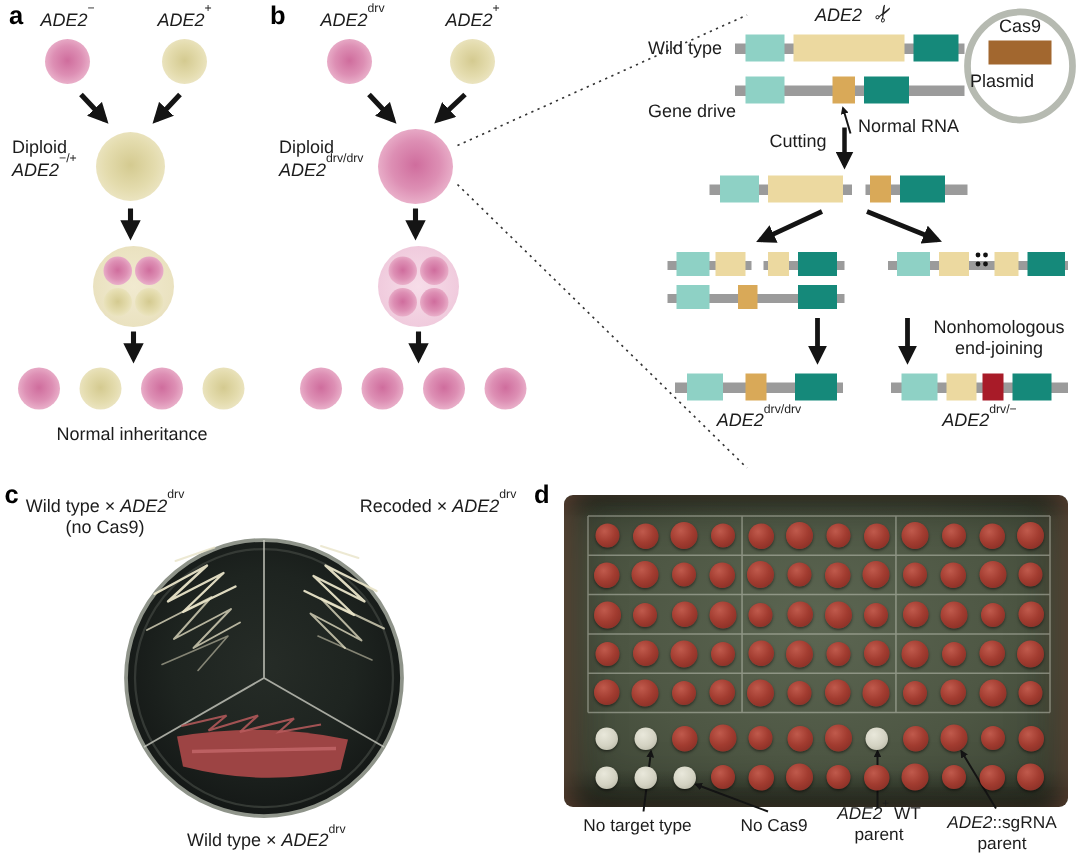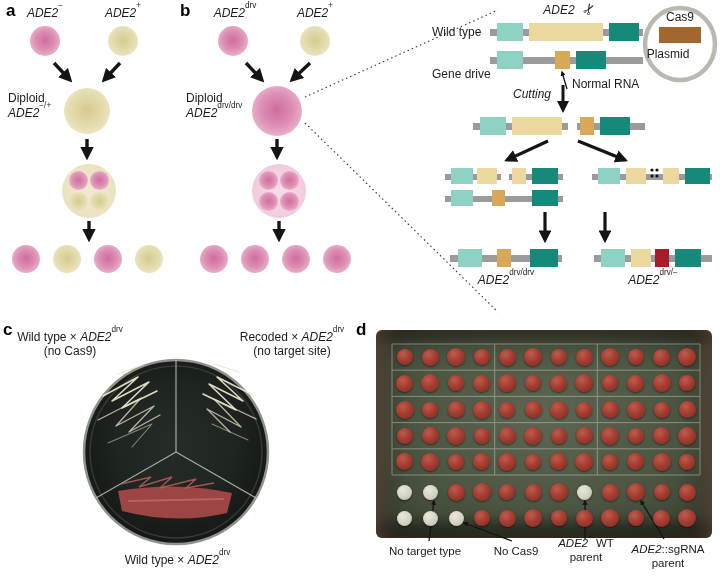--- a/index.html
+++ b/index.html
@@ -216,20 +216,21 @@
   <div class="tetrad tet-a" style="left:62px;top:164px;width:54px;height:54px;">
     <div class="cell pink" style="left:7px;top:7px;width:19px;height:19px;"></div>
     <div class="cell pink" style="left:28px;top:7px;width:19px;height:19px;"></div>
     <div class="cell yellow" style="left:7px;top:28px;width:19px;height:19px;"></div>
     <div class="cell yellow" style="left:28px;top:28px;width:19px;height:19px;"></div>
   </div>
   <div class="cell pink" style="left:12px;top:245px;width:28px;height:28px;"></div>
   <div class="cell yellow" style="left:53px;top:245px;width:28px;height:28px;"></div>
   <div class="cell pink" style="left:94px;top:245px;width:28px;height:28px;"></div>
   <div class="cell yellow" style="left:135px;top:245px;width:28px;height:28px;"></div>
+  <div class="lbl center" style="left:8px;top:282px;width:160px;">Normal inheritance</div>
 
   <div class="panel-letter" style="left:180px;top:1px;">b</div>
   <div class="lbl center nowrap" style="left:203px;top:6px;width:64px;"><i class="gene">ADE2</i><sup class="s">drv</sup></div>
   <div class="lbl center nowrap" style="left:285px;top:6px;width:60px;"><i class="gene">ADE2</i><sup class="s">+</sup></div>
   <div class="cell pink" style="left:218px;top:26px;width:30px;height:30px;"></div>
   <div class="cell yellow" style="left:300px;top:26px;width:30px;height:30px;"></div>
   <div class="lbl" style="left:186px;top:91px;">Diploid</div>
   <div class="lbl nowrap" style="left:186px;top:106px;"><i class="gene">ADE2</i><sup class="s">drv/drv</sup></div>
   <div class="cell pink" style="left:252px;top:86px;width:50px;height:50px;"></div>
   <div class="tetrad tet-b" style="left:252px;top:164px;width:54px;height:54px;">
@@ -243,32 +244,35 @@
   <div class="cell pink" style="left:282px;top:245px;width:28px;height:28px;"></div>
   <div class="cell pink" style="left:323px;top:245px;width:28px;height:28px;"></div>
 
   <div class="lbl nowrap" style="left:432px;top:25px;">Wild type</div>
   <div class="lbl nowrap" style="left:432px;top:40px;margin-top:27px;">Gene drive</div>
   <div class="lbl center nowrap" style="left:536px;top:3px;width:46px;"><i class="gene">ADE2</i></div>
   <div class="scissors" style="left:583px;top:0px;">✂</div>
   <div class="lbl nowrap" style="left:572px;top:77px;">Normal RNA</div>
   <div class="lbl center nowrap" style="left:664px;top:10px;width:32px;">Cas9</div>
   <div class="lbl center nowrap" style="left:644px;top:47px;width:48px;">Plasmid</div>
-  <div class="lbl nowrap" style="left:513px;top:87px;font-style:italic;">Cutting</div>
+  <div class="lbl nowrap" style="left:513px;top:87px;">Cutting</div>
+  <div class="lbl center" style="left:614px;top:211px;width:104px;">
+    <div>Nonhomologous</div>
+    <div>end-joining</div>
+  </div>
   <div class="lbl center nowrap" style="left:456px;top:273px;width:100px;"><i class="gene">ADE2</i><sup class="s">drv/drv</sup></div>
   <div class="lbl center nowrap" style="left:603px;top:273px;width:100px;"><i class="gene">ADE2</i><sup class="s">drv/−</sup></div>
 
   <div class="panel-letter" style="left:3px;top:320px;">c</div>
   <div class="lbl center" style="left:0px;top:330px;width:140px;">
     <div class="nowrap"><span>Wild type × </span><i class="gene">ADE2</i><sup class="s">drv</sup></div>
     <div>(no Cas9)</div>
   </div>
   <div class="lbl center" style="left:222px;top:330px;width:140px;">
     <div class="nowrap"><span>Recoded × </span><i class="gene">ADE2</i><sup class="s">drv</sup></div>
-    <div>(no target site)</div>
   </div>
   <div class="lbl center nowrap" style="left:80px;top:553px;width:195px;"><span>Wild type × </span><i class="gene">ADE2</i><sup class="s">drv</sup></div>
 
   <div class="panel-letter" style="left:356px;top:320px;">d</div>
   <div id="colony-layer">
       <div class="colony r" style="left: 20.83px; top: 19.1px; width: 16px; height: 16px;"></div>
       <div class="colony r" style="left: 45.997px; top: 18.6px; width: 17px; height: 17px;"></div>
       <div class="colony r" style="left: 71.164px; top: 18.1px; width: 18px; height: 18px;"></div>
       <div class="colony r" style="left: 97.831px; top: 19.1px; width: 16px; height: 16px;"></div>
       <div class="colony r" style="left: 122.998px; top: 18.6px; width: 17px; height: 17px;"></div>

